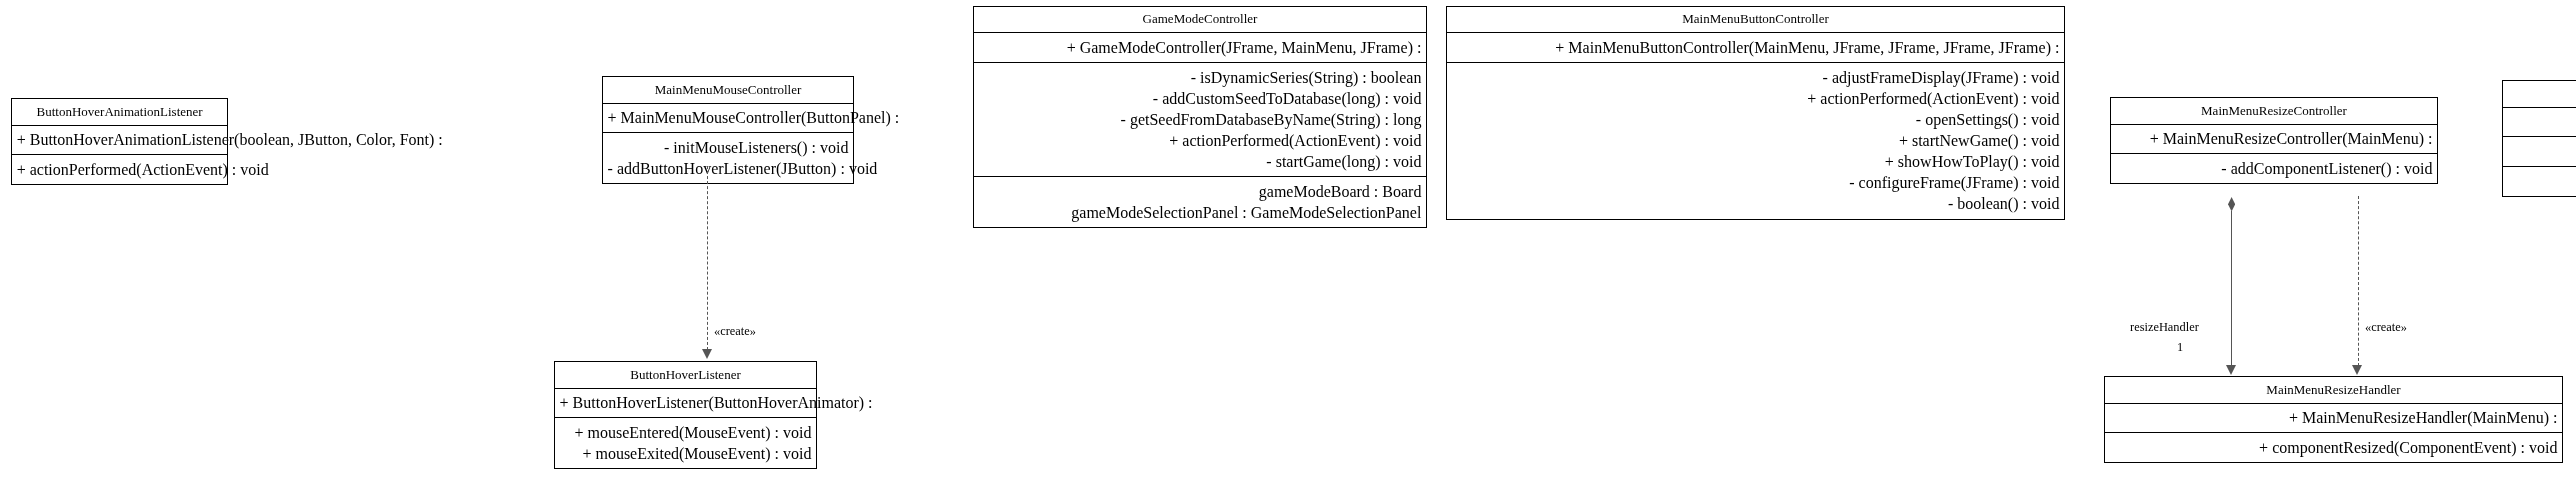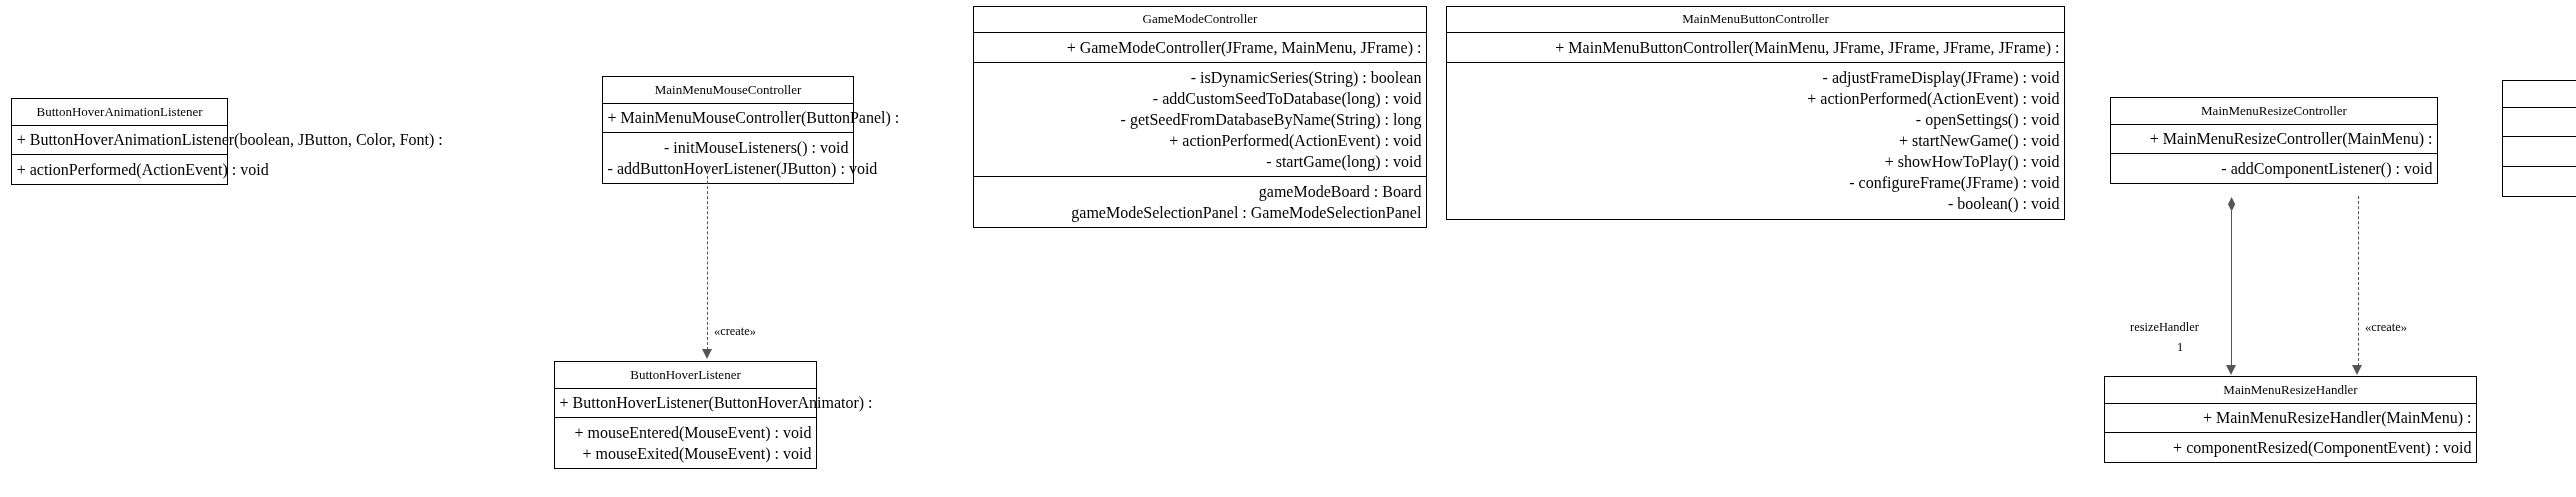--- a/index.html
+++ b/index.html
@@ -171,21 +171,21 @@
     <div class="uml-class-name">ButtonHoverListener</div>
     <div class="uml-compartment">
       <div class="uml-member">+ ButtonHoverListener(ButtonHoverAnimator) :</div>
     </div>
     <div class="uml-compartment">
       <div class="uml-member">+ mouseEntered(MouseEvent) : void</div>
       <div class="uml-member">+ mouseExited(MouseEvent) : void</div>
     </div>
   </div>
 
-  <div class="uml-class" style="left:2104px; top:376px; width:373px;">
+  <div class="uml-class" style="left:2104px; top:376px; width:459px;">
     <div class="uml-class-name">MainMenuResizeHandler</div>
     <div class="uml-compartment">
       <div class="uml-member">+ MainMenuResizeHandler(MainMenu) :</div>
     </div>
     <div class="uml-compartment">
       <div class="uml-member">+ componentResized(ComponentEvent) : void</div>
     </div>
   </div>
 
   <div class="edge-line dashed" style="left:707px; top:166px; height:184px;"></div>

